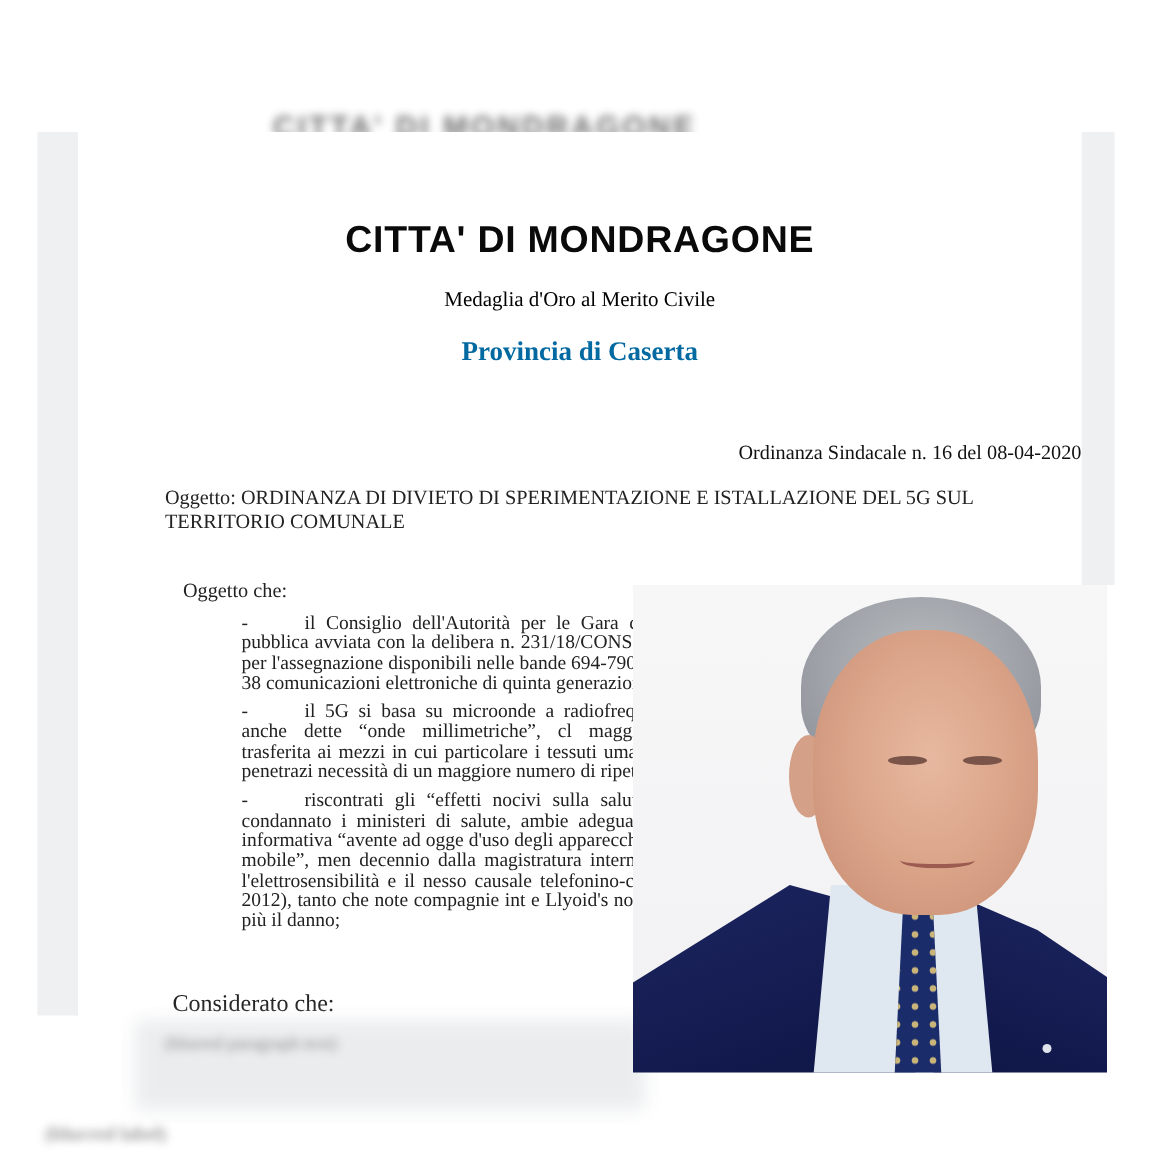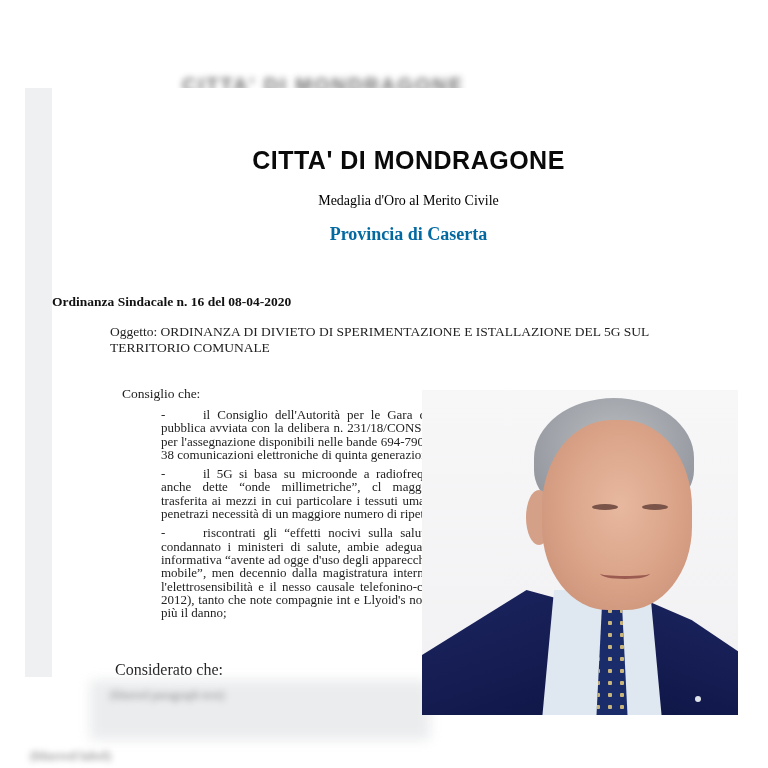--- a/index.html
+++ b/index.html
@@ -13,38 +13,38 @@
     font-family: "Liberation Sans", sans-serif; font-weight: bold;
     font-size: 20px; letter-spacing: 2px; color: #555;
     filter: blur(3px); white-space: nowrap; overflow: hidden; opacity: 0.85;
   }
   .strip { position: absolute; background: #eef0f2; }
   .strip-left { left: 25px; top: 88px; width: 27px; height: 589px; }
   .strip-right { left: 721px; top: 88px; width: 22px; height: 302px; }
 
   .page {
     position: absolute; left: 52px; top: 88px; width: 669px; height: 592px;
-    background: #ffffff; overflow: hidden; padding-left: 44px;
+    background: #ffffff; overflow: hidden;
   }
   .title {
     position: absolute; left: 0; width: 100%; top: 58px; text-align: center;
     font-family: "Liberation Sans", sans-serif; font-weight: bold; font-size: 25px;
     letter-spacing: 0.5px; color: #0a0a0a;
   }
   .subtitle {
     position: absolute; left: 0; width: 100%; top: 105px; text-align: center;
     font-size: 14px; color: #000000;
   }
   .province {
     position: absolute; left: 0; width: 100%; top: 136px; text-align: center;
     font-size: 18px; font-weight: bold; color: #0369a1;
   }
   .ordinance {
-    position: absolute; left: 0; width: 100%; top: 206px; text-align: left;
-    font-size: 13.5px; font-weight: bold; color: #111;
+    position: absolute; left: 0; width: 100%; top: 206px; text-align: right;
+    font-size: 13.5px; font-weight: normal; color: #111;
   }
   .subject {
     position: absolute; left: 58px; width: 560px; top: 236px; 
     font-size: 13.5px; line-height: 16px; color: #222;
   }
   .premesso {
     position: absolute; left: 70px; top: 298px; font-size: 13.5px; color: #222;
   }
   .bullets {
     position: absolute; left: 109px; top: 320px; width: 330px;
@@ -124,21 +124,21 @@
 <div class="blur-title">CITTA' DI MONDRAGONE</div>
 <div class="strip strip-left"></div>
 <div class="strip strip-right"></div>
 
 <div class="page">
   <div class="title">CITTA' DI MONDRAGONE</div>
   <div class="subtitle">Medaglia d'Oro al Merito Civile</div>
   <div class="province">Provincia di Caserta</div>
   <div class="ordinance">Ordinanza Sindacale n. 16 del 08-04-2020</div>
   <div class="subject">Oggetto: ORDINANZA DI DIVIETO DI SPERIMENTAZIONE E ISTALLAZIONE DEL 5G SUL TERRITORIO COMUNALE</div>
-  <div class="premesso">Consiglio che:</div>
+  <div class="premesso">Oggetto che:</div>
   <div class="bullets">
     <div class="bullet">
       <span class="dash">-</span><span>il Consiglio dell'Autorità per le Gara consultazione pubblica avviata con la delibera n. 231/18/CONS le procedure per l'assegnazione disponibili nelle bande 694-790 MHz, 3600-38 comunicazioni elettroniche di quinta generazione</span>
     </div>
     <div class="bullet">
       <span class="dash">-</span><span>il 5G si basa su microonde a radiofreq tecnologici, anche dette “onde millimetriche”, cl maggiore energia trasferita ai mezzi in cui particolare i tessuti umani) e minore penetrazi necessità di un maggiore numero di ripetitori (a pa</span>
     </div>
     <div class="bullet">
       <span class="dash">-</span><span>riscontrati gli “effetti nocivi sulla salute ha quindi condannato i ministeri di salute, ambie adeguata campagna informativa “avente ad ogge d'uso degli apparecchi di telefonia mobile”, men decennio dalla magistratura internazionale e it l'elettrosensibilità e il nesso causale telefonino-c (Cassazione 2012), tanto che note compagnie int e Llyoid's non ne coprono più il danno;</span>
     </div>

